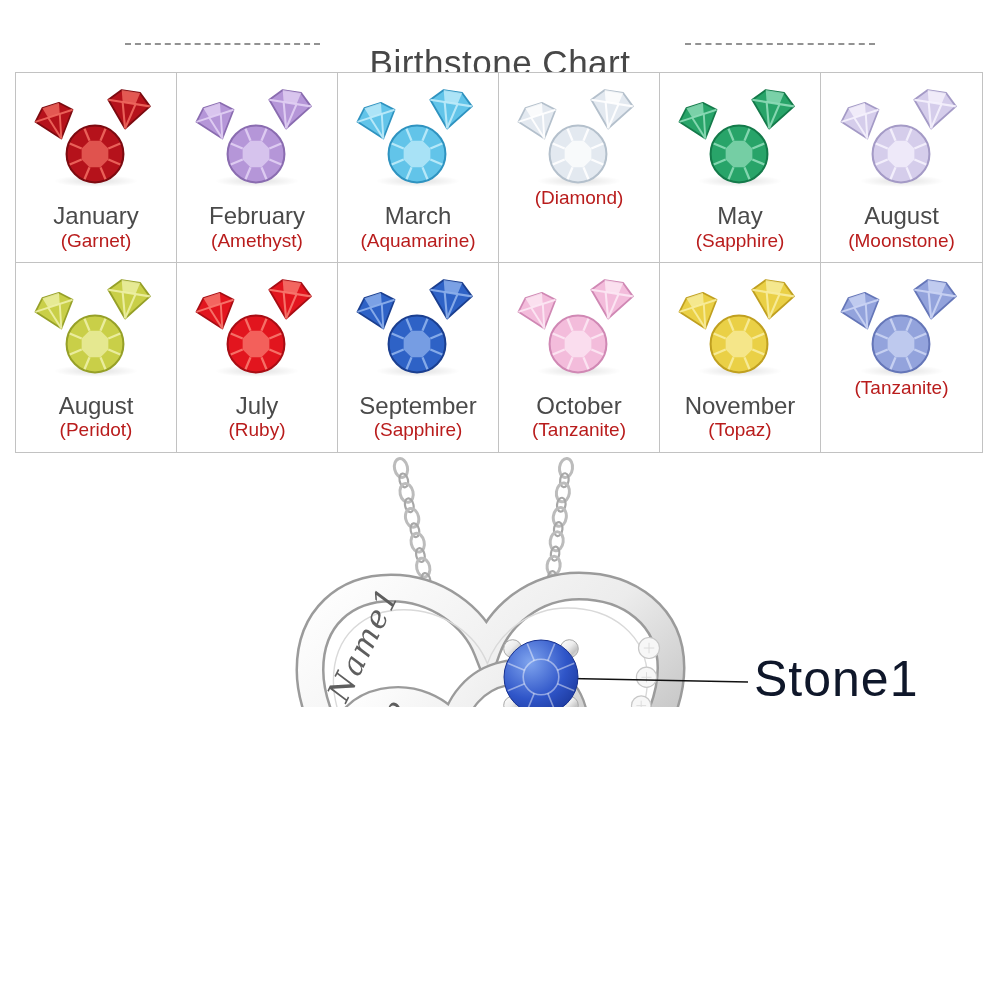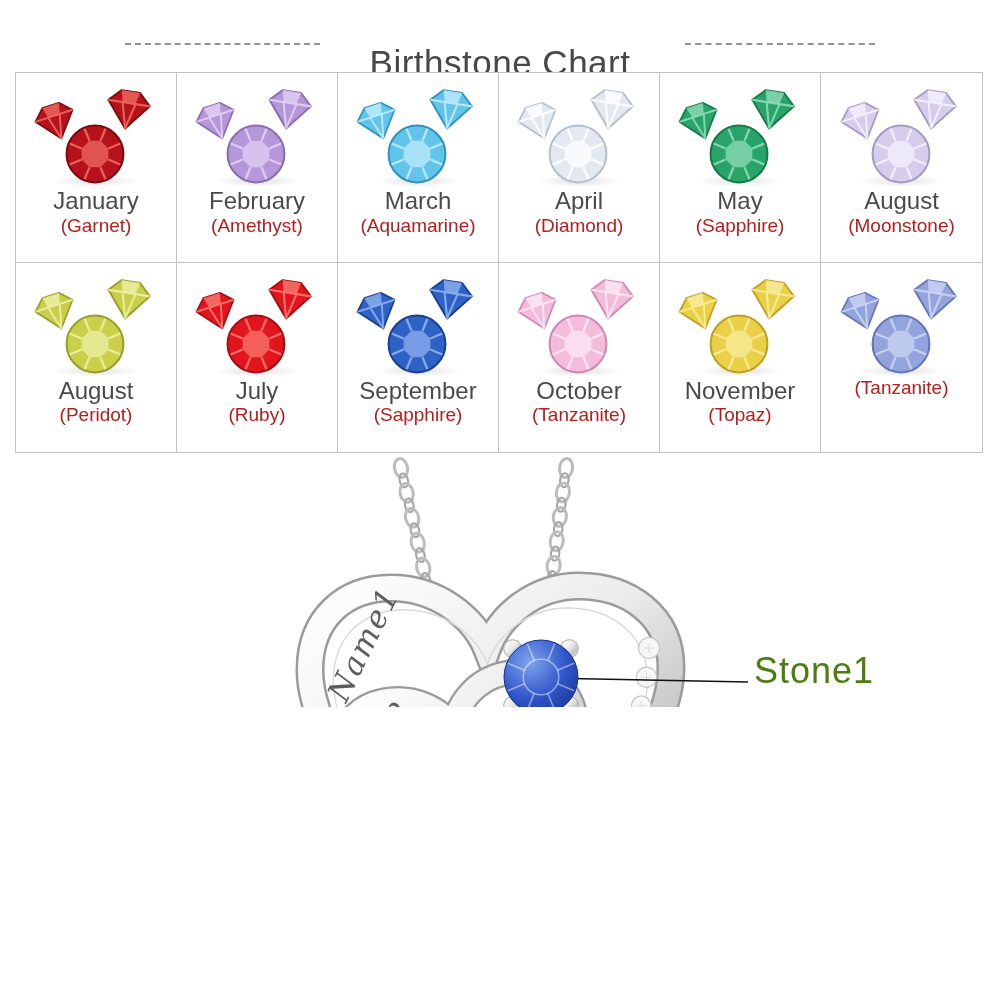--- a/index.html
+++ b/index.html
@@ -22,29 +22,29 @@
   .cell:nth-child(6n){border-right:none;}
   .cell:nth-child(n+7){border-bottom:none;}
   .cluster{position:relative;width:140px;height:104px;margin:10px auto 0 auto;}
   .g{position:absolute;display:block;}
   .g svg{display:block;width:100%;height:100%;}
   .g1{left:4px;top:16px;width:52px;height:46px;transform:rotate(-18deg);}
   .g2{left:74px;top:2px;width:56px;height:50px;transform:rotate(9deg);}
   .g3{left:38px;top:40px;width:62px;height:62px;}
   .gshadow{position:absolute;left:28px;top:92px;width:84px;height:12px;border-radius:50%;
            background:radial-gradient(closest-side,rgba(0,0,0,.12),rgba(0,0,0,0));}
-  .month{margin-top:0;font-size:24px;color:#4a4a4a;line-height:1.15;}
+  .month{margin-top:15px;font-size:24px;color:#4a4a4a;line-height:1.15;}
   .stone{font-size:19px;color:#b91c1c;line-height:1.2;}
 
   
   .neck-svg{position:absolute;left:0;top:0;width:1000px;height:1000px;}
   .engrave{font-family:"DejaVu Serif",serif;font-style:italic;font-size:31px;
            fill:#5e5e5e;letter-spacing:2px;}
   .engrave2{font-size:30px;}
-  .stone-label{position:absolute;font-size:36px;color:#4d7c0f;letter-spacing:1px;
+  .stone-label{position:absolute;font-size:50px;color:#0f172a;letter-spacing:1px;
                font-family:"Liberation Sans",sans-serif;}
   .stone-label.s1{left:754px;top:650px;}
   .stone-label.s2{left:102px;top:746px;}
 </style>
 </head>
 <body>
 
 <div class="page">
 
   <span class="dash left"></span>
@@ -225,21 +225,20 @@
                 <line x1="9.86" y1="17.17" x2="7.94" y2="21.79"></line>
                 <line x1="6.83" y1="14.14" x2="2.21" y2="16.06"></line>
                 <line x1="6.83" y1="9.86" x2="2.21" y2="7.94"></line>
                 <line x1="9.86" y1="6.83" x2="7.94" y2="2.21"></line>
                 <line x1="14.14" y1="6.83" x2="16.06" y2="2.21"></line>
                 <line x1="17.17" y1="9.86" x2="21.79" y2="7.94"></line>
               </g>
             </svg>
           </span>
       </div>
-      <div class="month">April</div>
       <div class="stone">(Diamond)</div>
     </div>
 
     <div class="cell">
       <div class="cluster">
         <span class="gshadow"></span>
         <span class="g g1">
             <svg viewBox="0 0 24 20">
               <path d="M3,7 L8,2 L16,2 L21,7 L12,18 Z" fill="#28a469" stroke="#147a4a" stroke-width="0.8" stroke-linejoin="round"></path>
               <polygon points="8,2 16,2 14.8,7 9.2,7" fill="#8fdcb8" opacity="0.8"></polygon>

